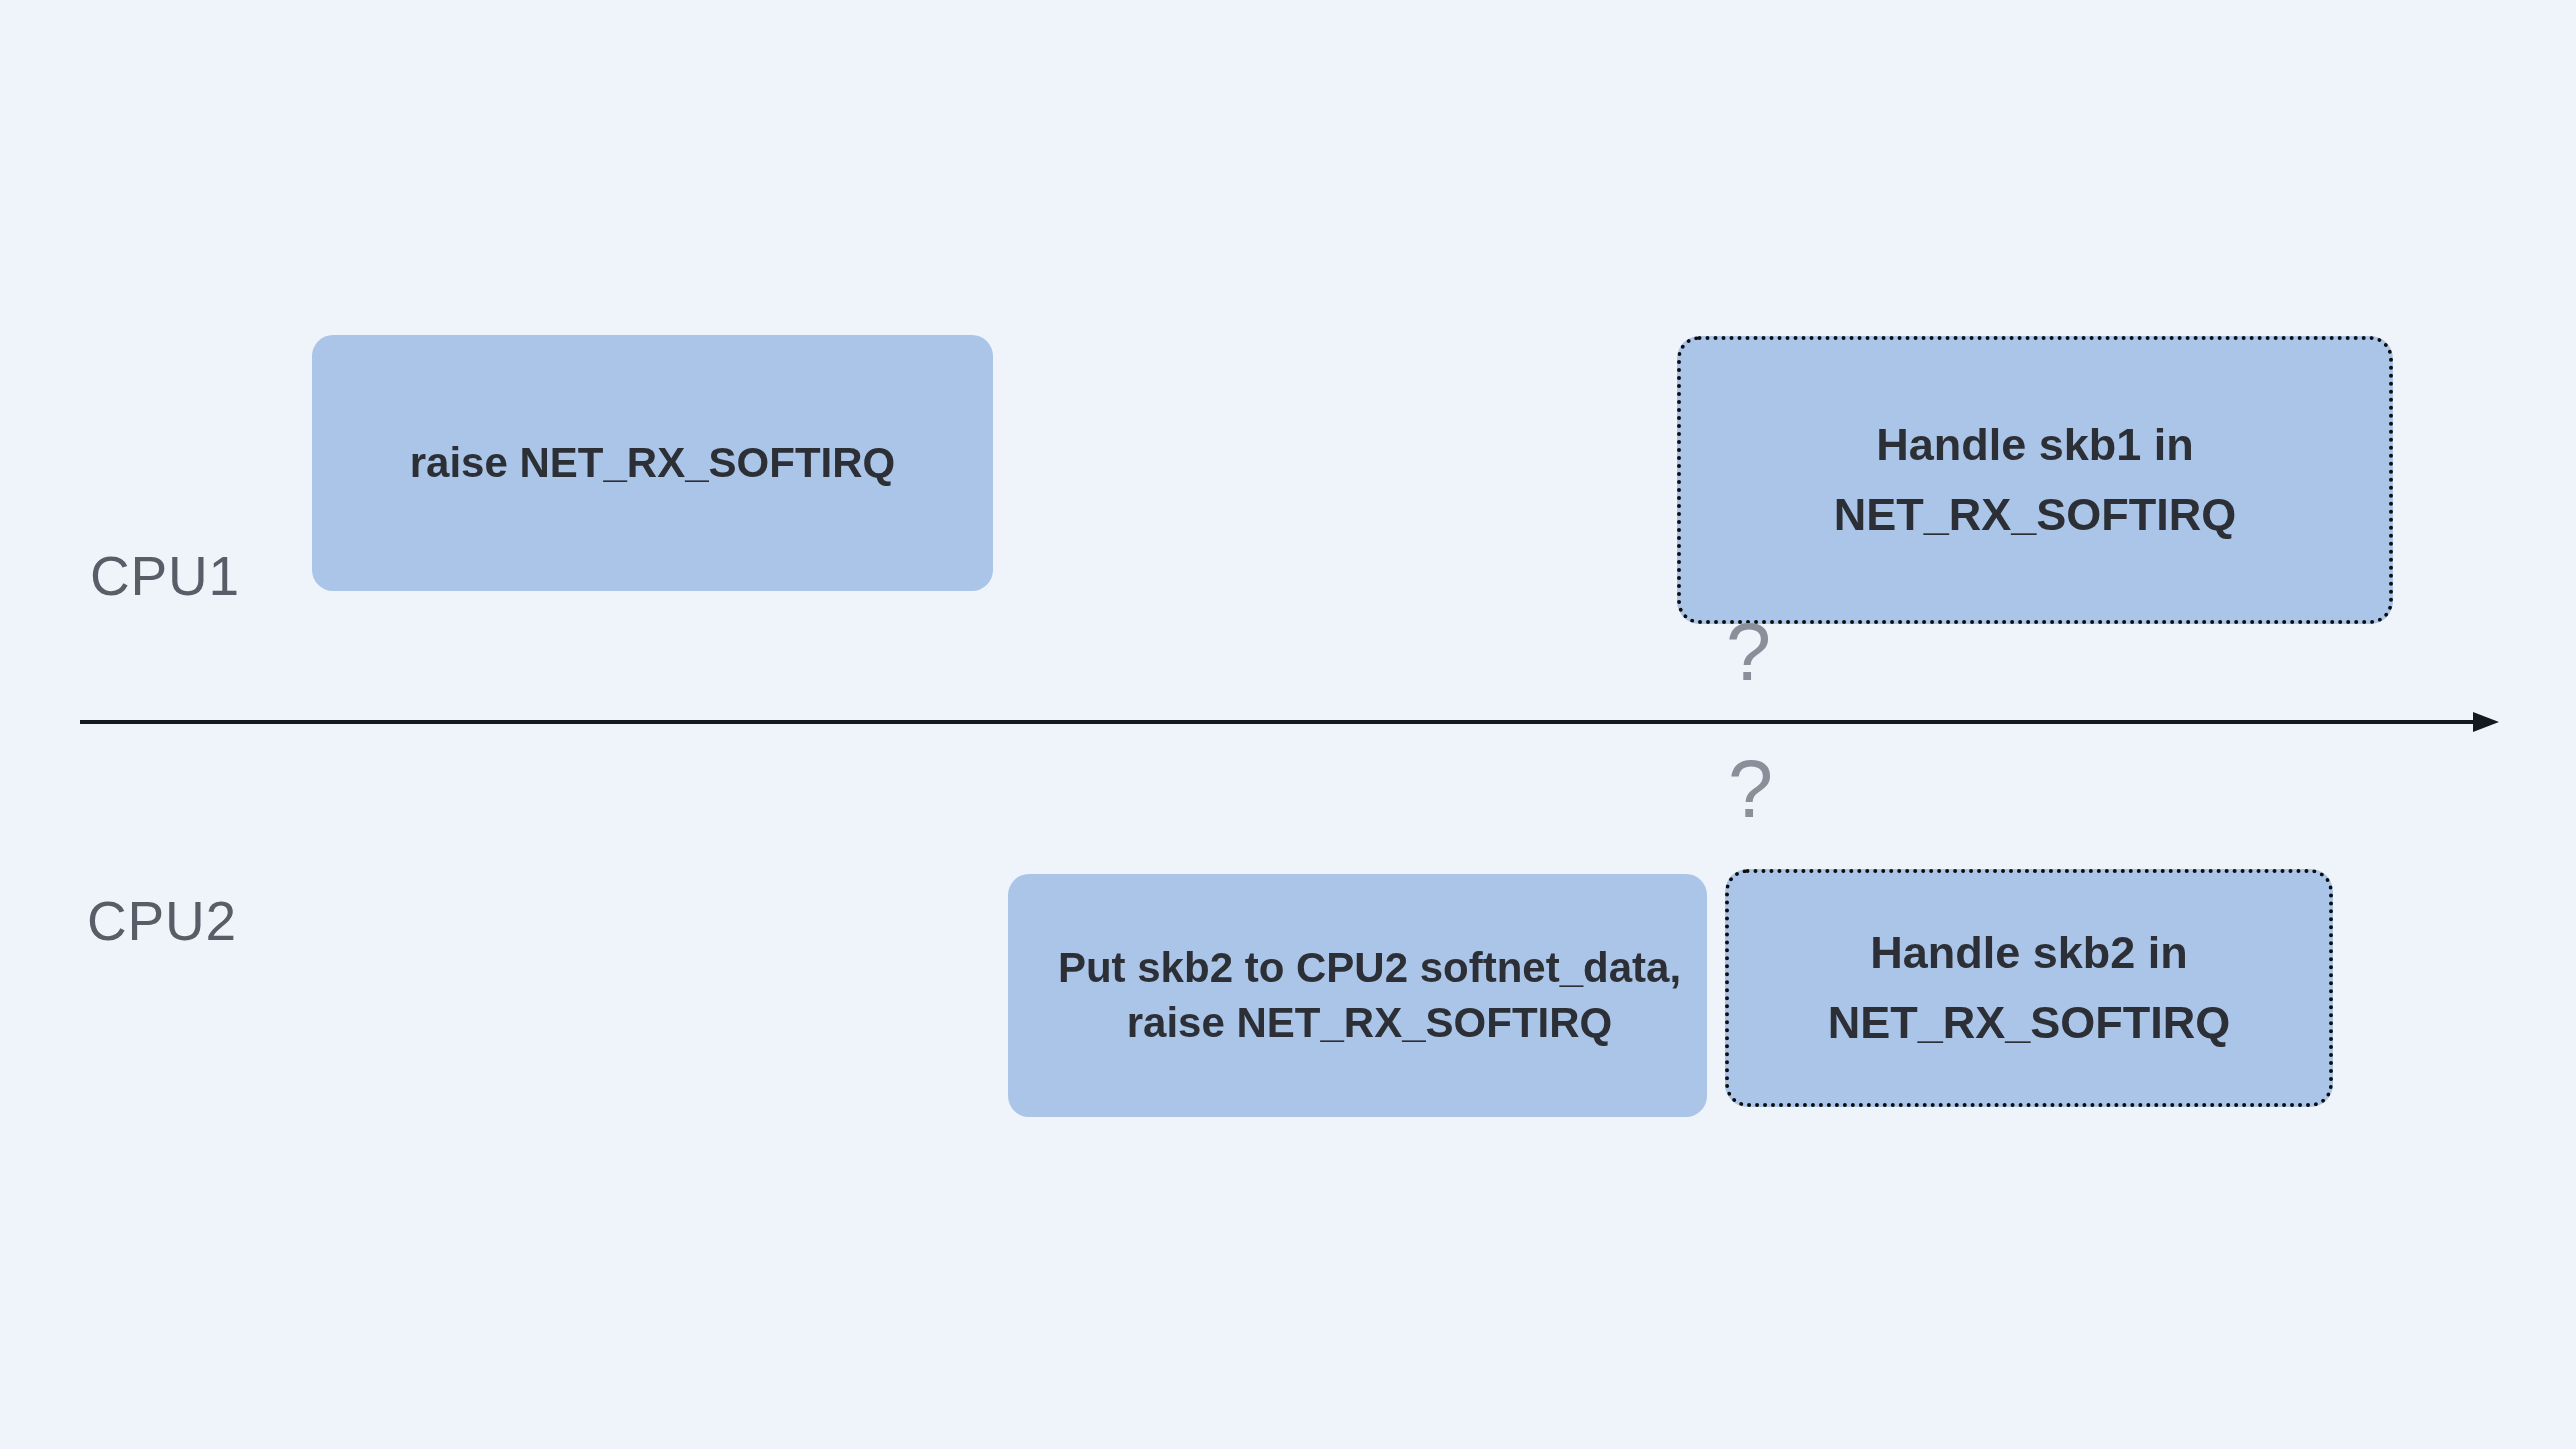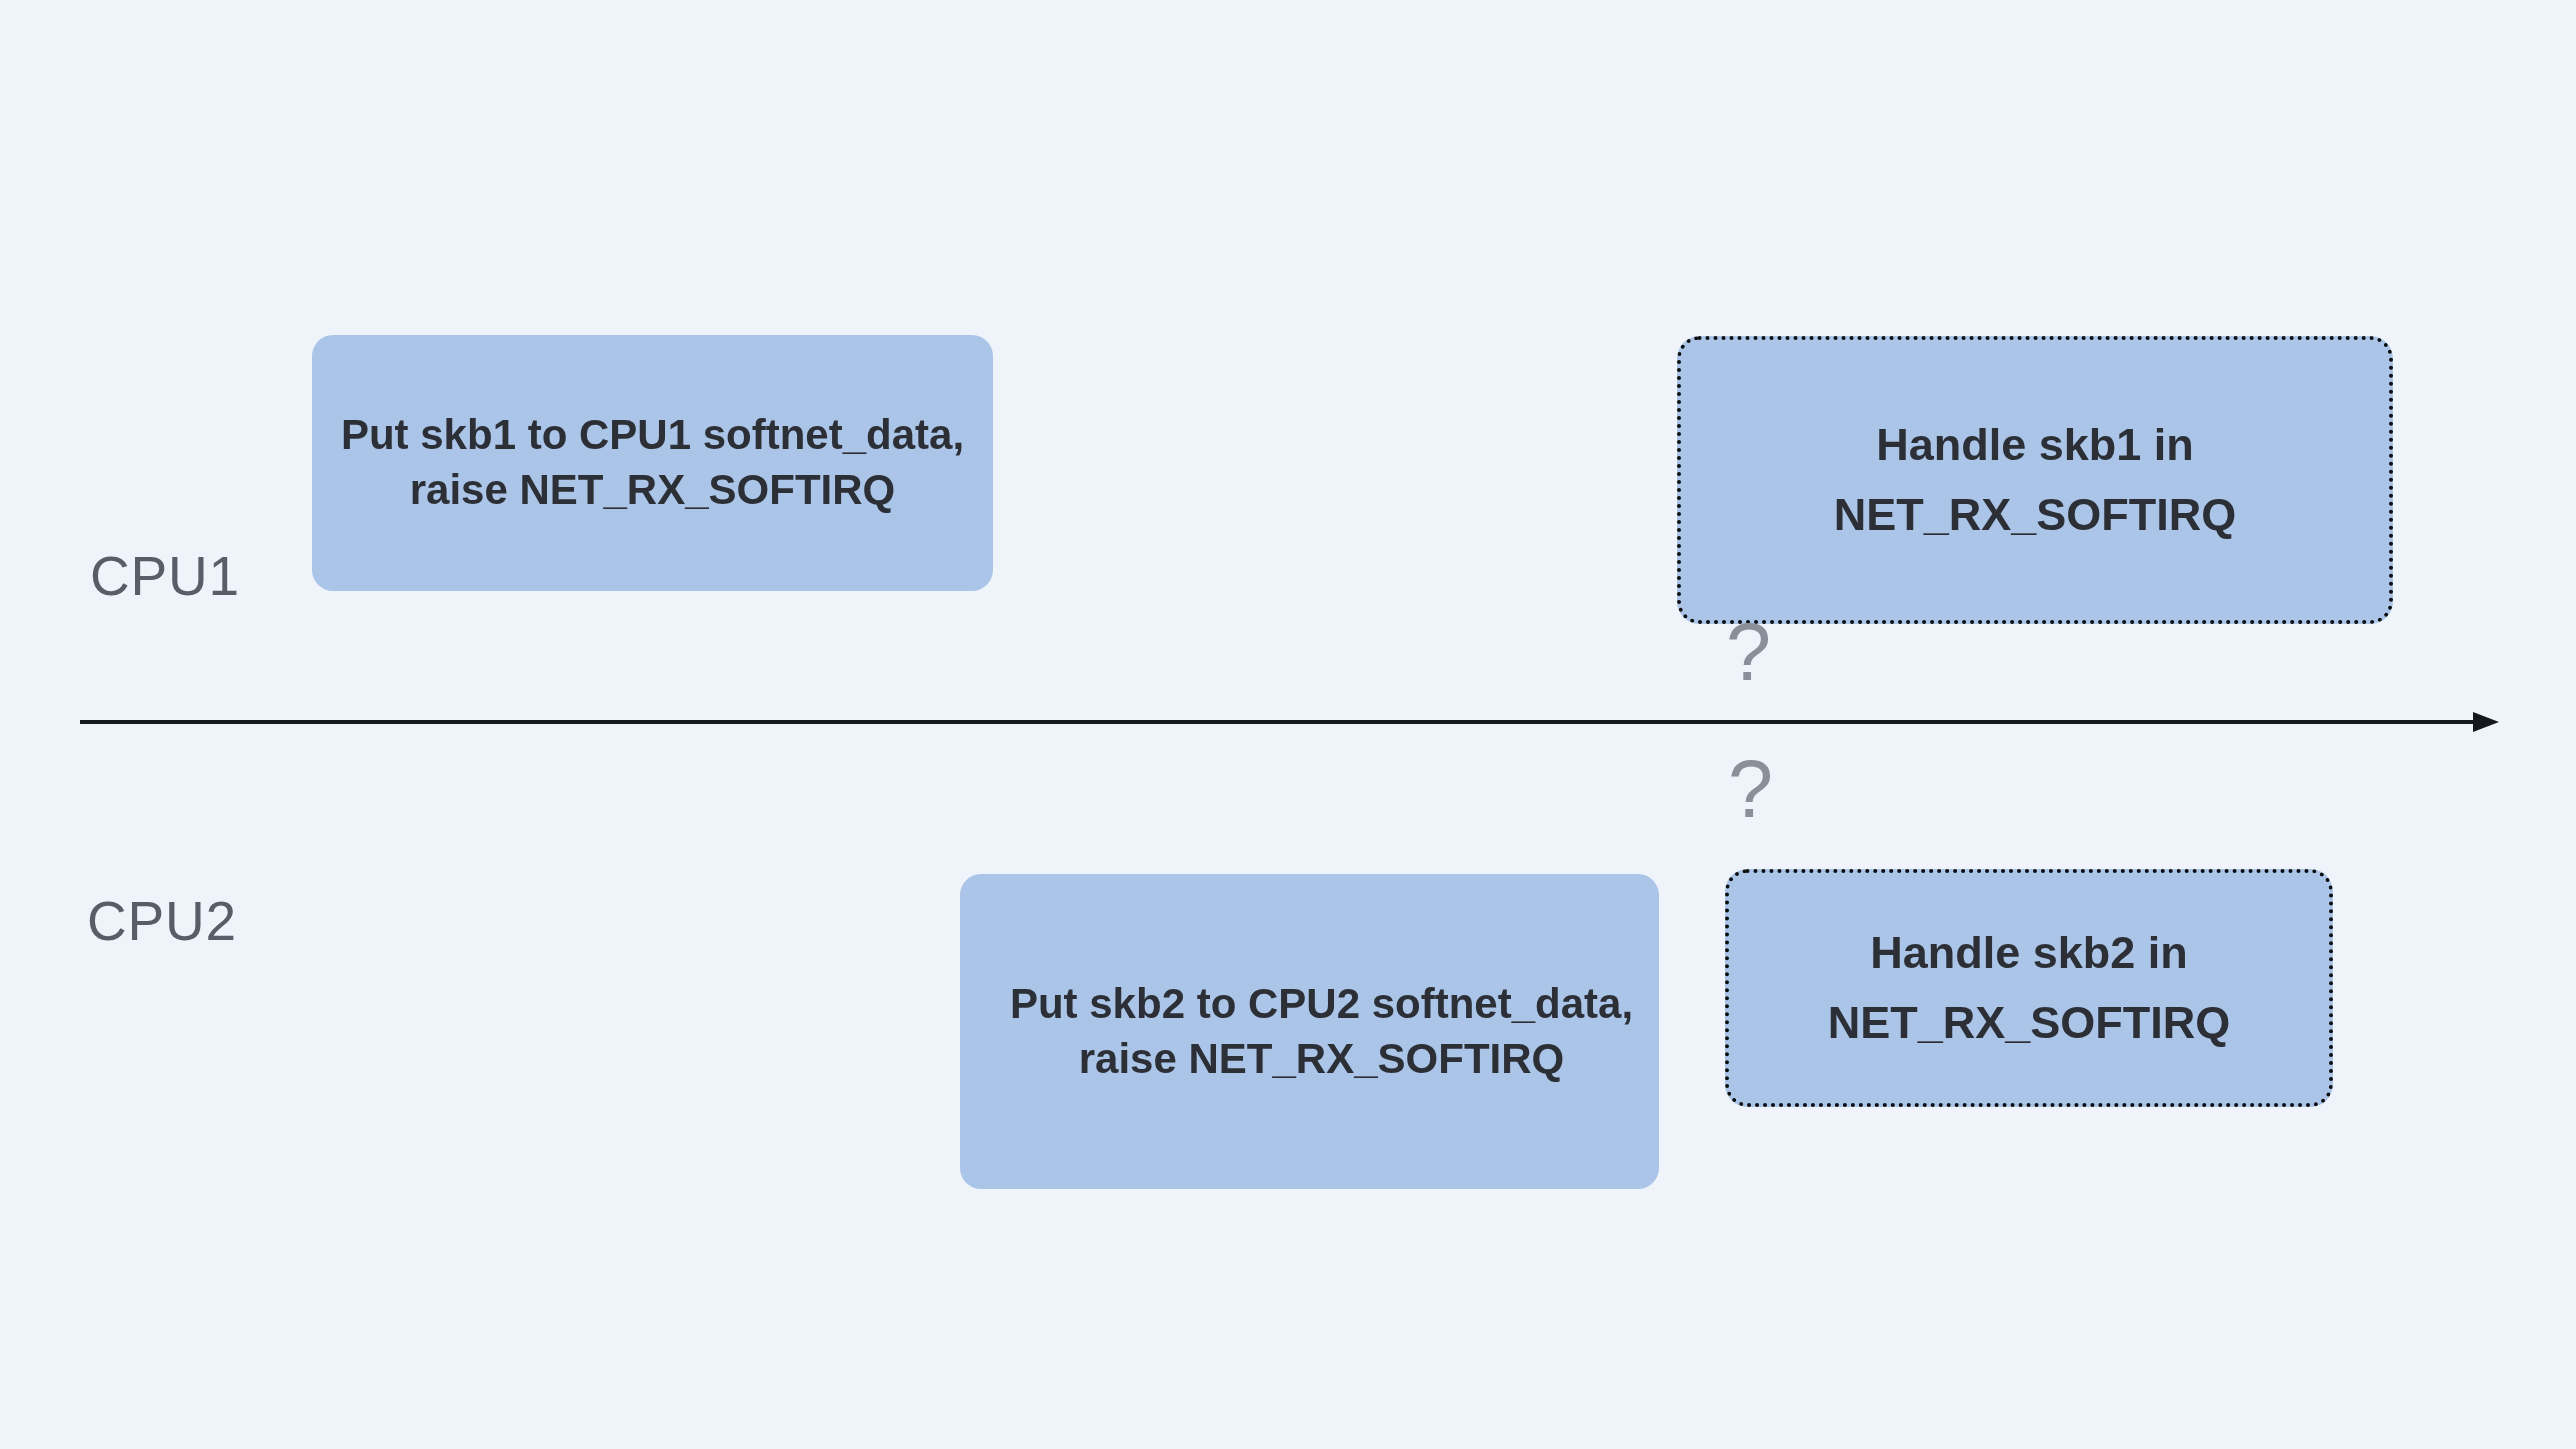--- a/index.html
+++ b/index.html
@@ -51,21 +51,21 @@
     line-height: 1.3;
   }
   .box-handle {
     border-radius: 22.5px;
     border: 4px dotted var(--dotted-border);
     font-size: 45px;
     line-height: 1.55;
   }
   .box.put-skb1    { left: 312px;  top: 335px;  width: 681px; height: 256px; }
   .box.handle-skb1 { left: 1677px; top: 336px;  width: 716px; height: 288px; text-align: center; }
-  .box.put-skb2    { left: 960px; top: 874px; width: 699px; height: 315px; padding-left: 24px; }
+  .box.put-skb2    { left: 1008px; top: 874px; width: 699px; height: 243px; padding-left: 24px; }
   .box.handle-skb2 { left: 1725px; top: 869px; width: 608px; height: 238px; }
   .timeline-line {
     position: absolute;
     left: 80px;
     top: 720px;
     width: 2397px;
     height: 4px;
     background: var(--timeline);
   }
   .timeline-arrowhead {
@@ -93,21 +93,20 @@
 </head>
 <body>
 
 <div class="canvas">
 
   <div class="lane-label cpu1">CPU1</div>
 
   <div class="lane-label cpu2">CPU2</div>
 
   <div class="box box-put put-skb1">
-    <span>Put skb1 to CPU1 softnet_data,</span>
     <span>raise NET_RX_SOFTIRQ</span>
   </div>
 
   <div class="box box-handle handle-skb1">
     <span>Handle skb1 in</span>
     <span>NET_RX_SOFTIRQ</span>
   </div>
 
   <div class="timeline-line"></div>
 

